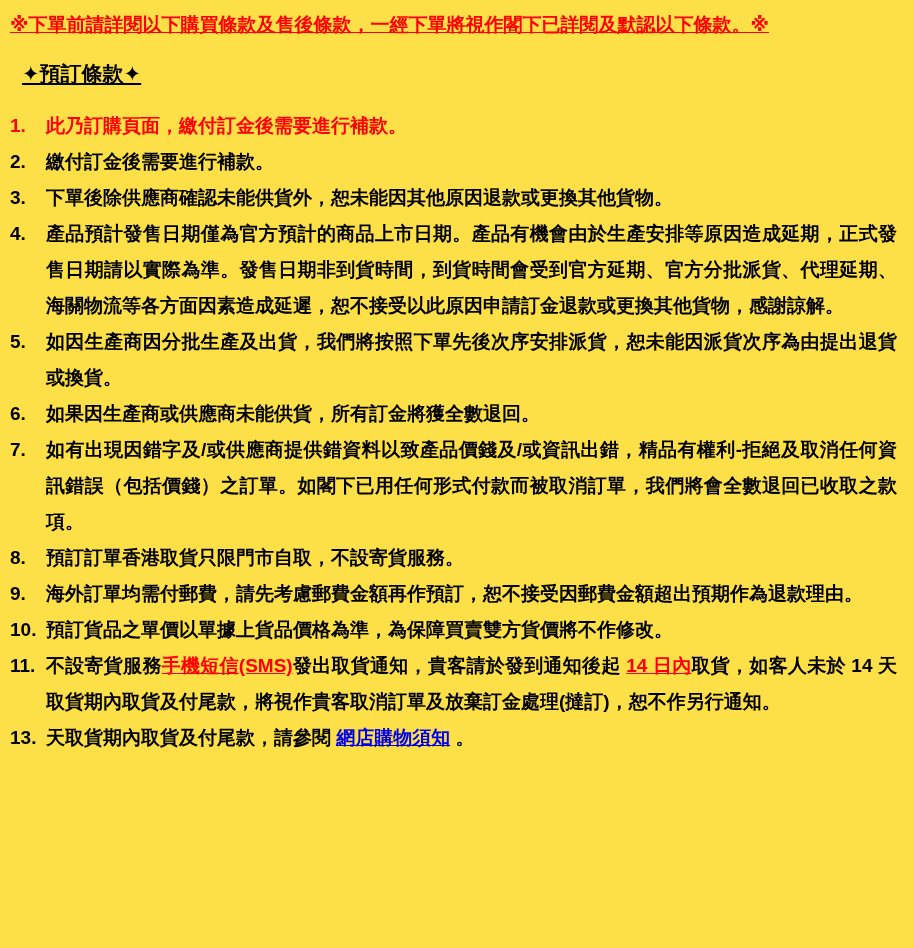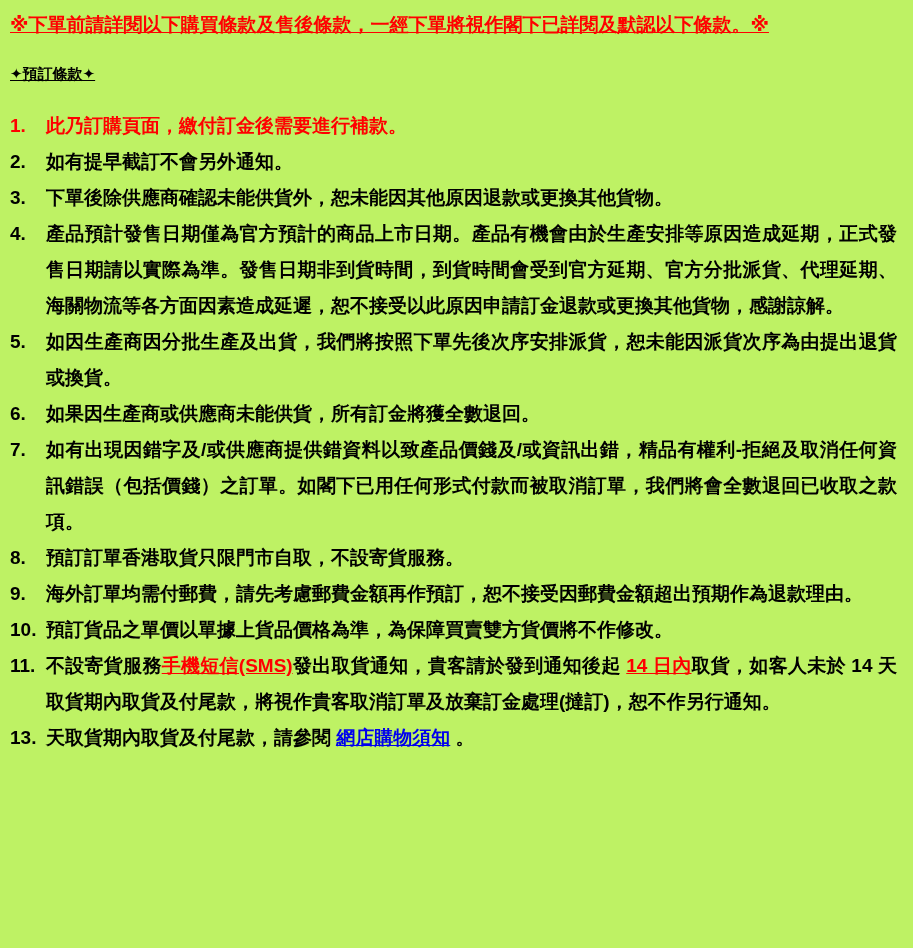--- a/index.html
+++ b/index.html
@@ -10,36 +10,36 @@
   body {
     font-family: "Liberation Sans", "DejaVu Sans", sans-serif;
     font-weight: bold;
     color: #000000;
   }
   .page {
     width: 913px;
     min-height: 948px;
     box-sizing: border-box;
     padding: 12px 16px 10px 10px;
-    background: #bef264;
+    background: #fde047;
   }
   .notice {
     font-size: 19px;
     line-height: 26px;
     color: #ff0000;
     text-decoration: underline;
     margin: 0 0 24px 0;
     font-weight: bold;
   }
   .section-title {
-    font-size: 15px;
+    font-size: 21px;
     line-height: 24px;
     color: #000000;
     text-decoration: underline;
-    margin: 0 0 22px 0;
+    margin: 0 0 22px 12px;
     font-weight: bold;
   }
   .terms-list {
     list-style: none;
     margin: 0;
     padding: 0;
     font-size: 19px;
     line-height: 36px;
   }
   .term-item {
@@ -79,21 +79,21 @@
 
   <h2 class="section-title">✦預訂條款✦</h2>
 
   <ol class="terms-list" id="terms-list">
       <li class="term-item red">
         <span class="num">1.</span>
         <span class="body"><span>此乃訂購頁面，繳付訂金後需要進行補款。</span></span>
       </li>
       <li class="term-item">
         <span class="num">2.</span>
-        <span class="body"><span>如有提早截訂不會另外通知。</span></span>
+        <span class="body"><span>繳付訂金後需要進行補款。</span></span>
       </li>
       <li class="term-item">
         <span class="num">3.</span>
         <span class="body"><span>下單後除供應商確認未能供貨外，恕未能因其他原因退款或更換其他貨物。</span></span>
       </li>
       <li class="term-item">
         <span class="num">4.</span>
         <span class="body"><span>產品預計發售日期僅為官方預計的商品上市日期。產品有機會由於生產安排等原因造成延期，正式發售日期請以實際為準。發售日期非到貨時間，到貨時間會受到官方延期、官方分批派貨、代理延期、海關物流等各方面因素造成延遲，恕不接受以此原因申請訂金退款或更換其他貨物，感謝諒解。</span></span>
       </li>
       <li class="term-item">

